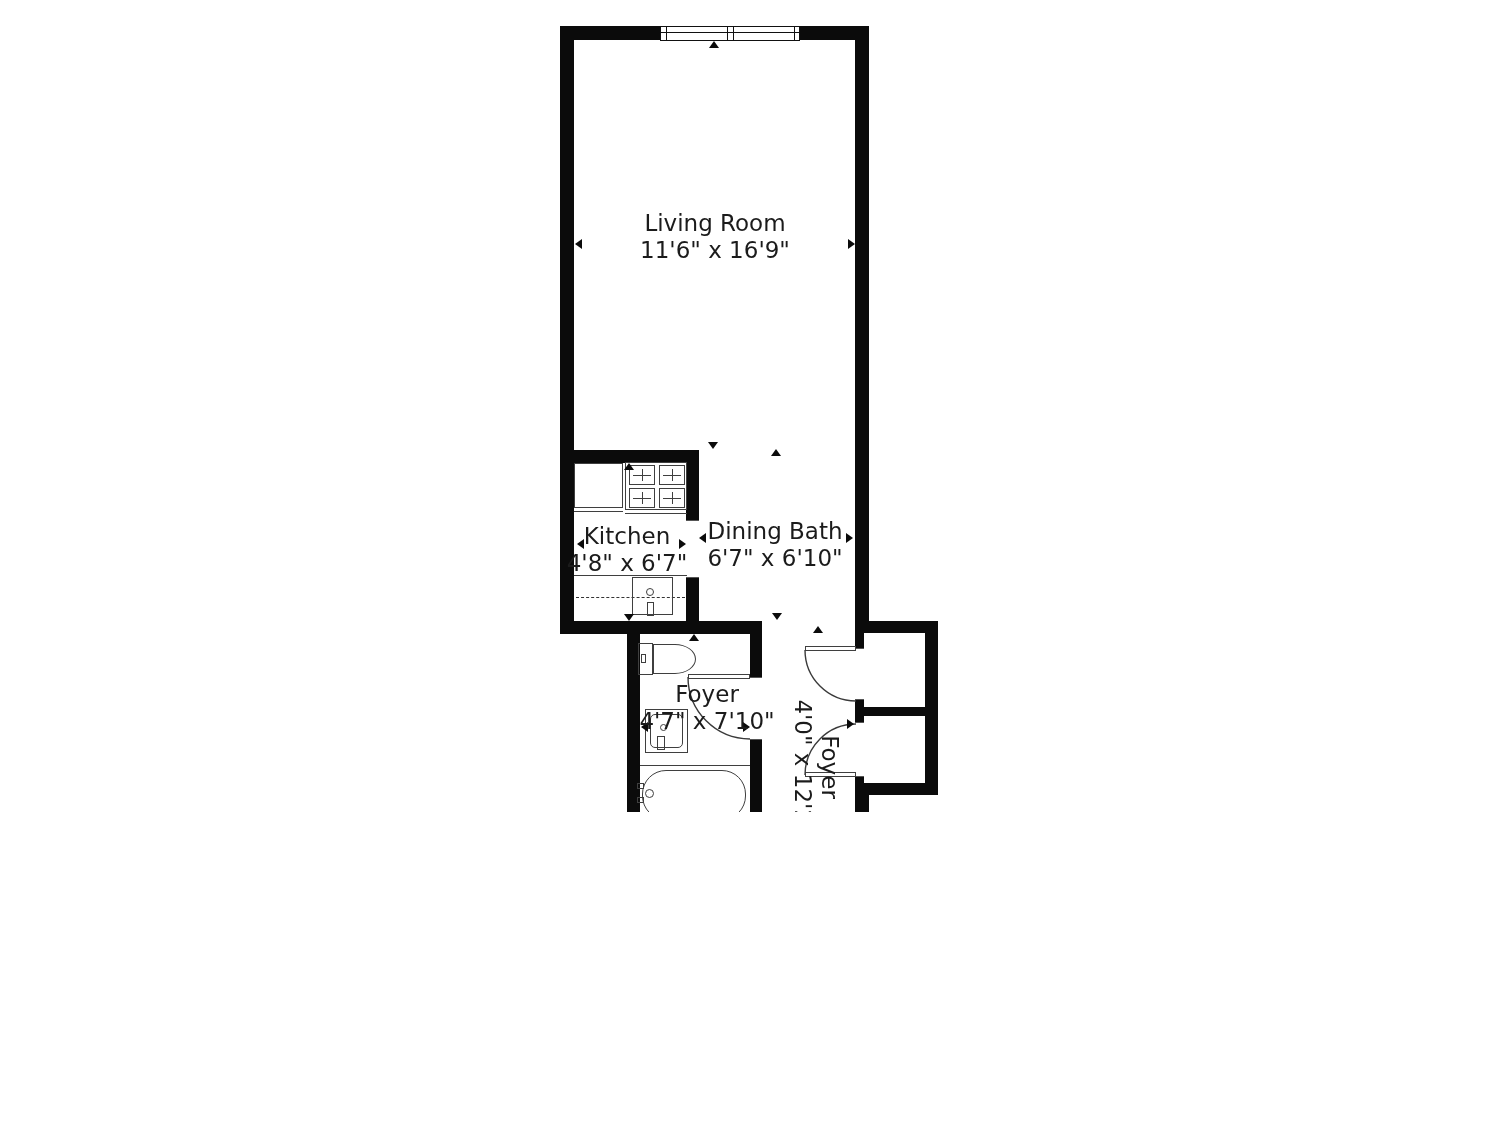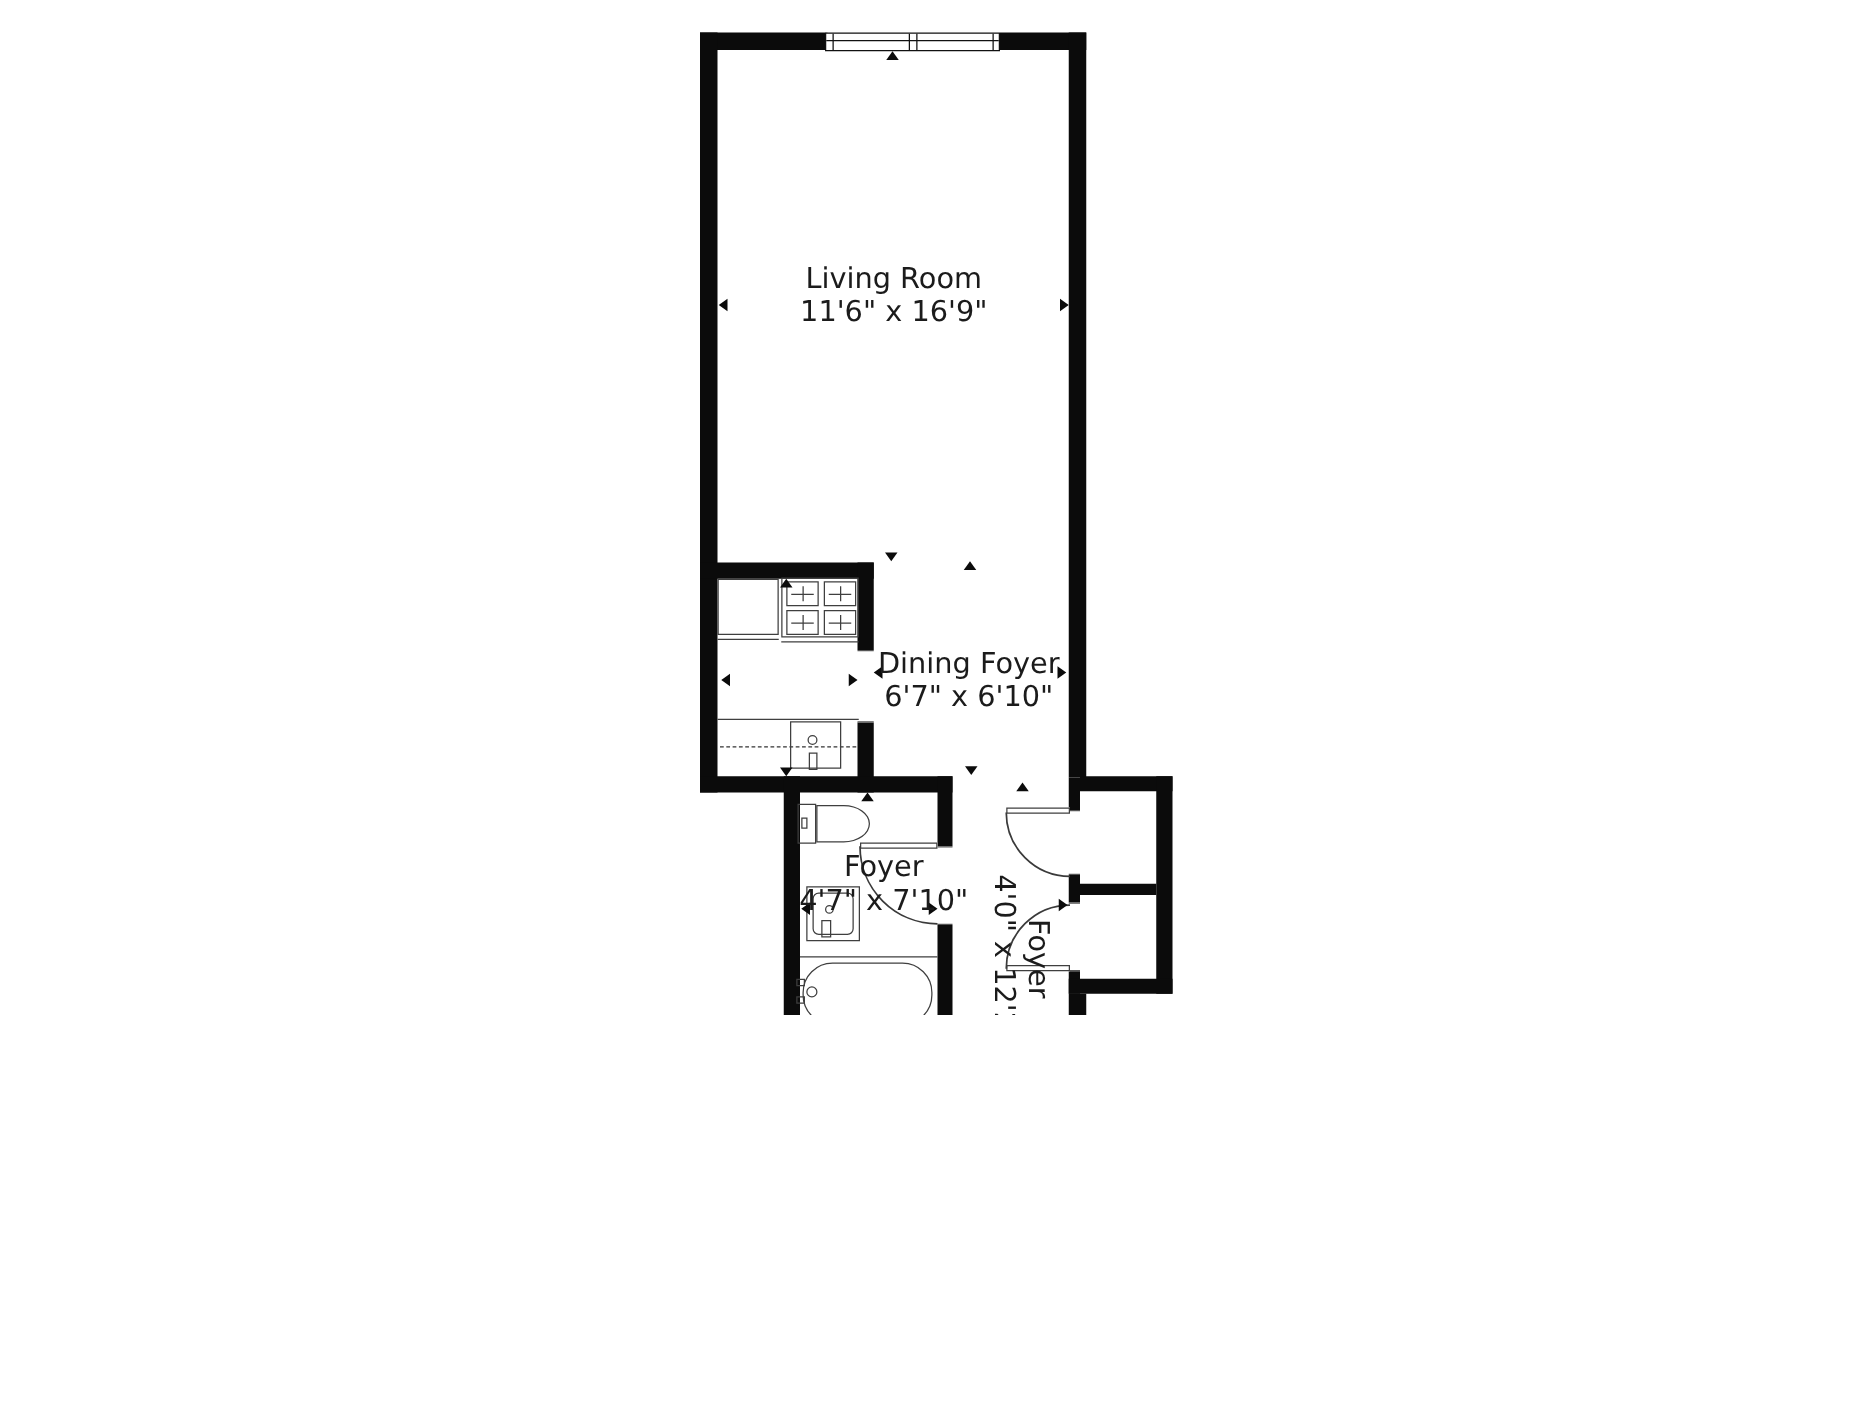--- a/index.html
+++ b/index.html
@@ -144,23 +144,27 @@
   <div class="tri tri-right" style="left:743px;top:722px;"></div>
   <div class="tri tri-up" style="left:813px;top:626px;"></div>
   <div class="tri tri-down" style="left:812px;top:913px;"></div>
   <div class="tri tri-right" style="left:847px;top:719px;"></div>
 
   <div class="room-label" style="left:605px;top:210px;width:220px;">
     <div>Living Room</div>
     <div>11'6" x 16'9"</div>
   </div>
 
+  <div class="room-label" style="left:527px;top:523px;width:200px;">
+    <div>Kitchen</div>
+    <div>4'8" x 6'7"</div>
+  </div>
 
   <div class="room-label" style="left:665px;top:518px;width:220px;">
-    <div>Dining Foyer</div>
+    <div>Dining Bath</div>
     <div>6'7" x 6'10"</div>
   </div>
 
   <div class="room-label" style="left:617px;top:681px;width:180px;">
     <div>Foyer</div>
     <div>4'7" x 7'10"</div>
   </div>
 
   <div class="room-label rot90" style="left:746px;top:740px;width:140px;">
     <div>Foyer</div>

